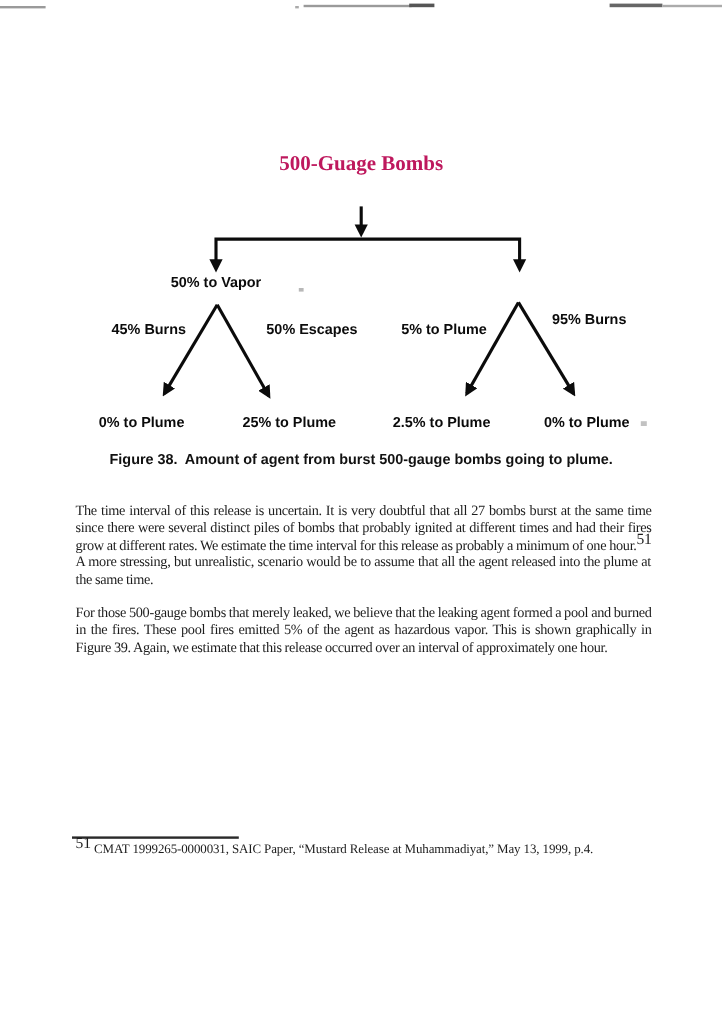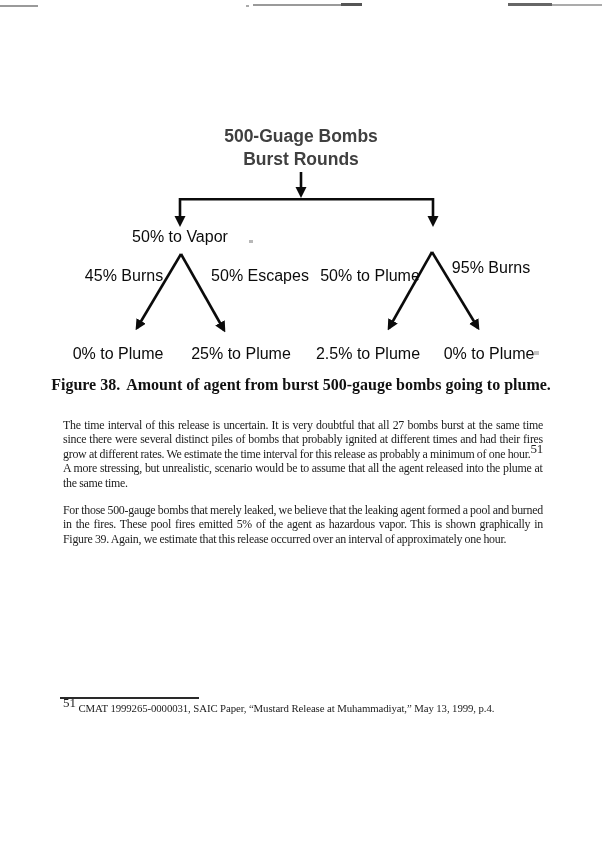--- a/index.html
+++ b/index.html
@@ -25,43 +25,43 @@
   .diagram-svg {
     position: absolute;
     left: 0; top: 0;
     width: 602px; height: 847px;
   }
   .dlabel {
     position: absolute;
     transform: translateX(-50%);
     white-space: nowrap;
     font-family: "Liberation Sans", sans-serif;
-    font-weight: normal;
-    font-size: 16px;
+    font-weight: bold;
+    font-size: 12px;
     line-height: 1.05;
     color: #0b0b0b;
   }
   .dtitle {
     position: absolute;
     transform: translateX(-50%);
     white-space: nowrap;
-    font-family: Liberation Sans, sans-serif;
+    font-family: Liberation Serif, serif;
     font-weight: bold;
     font-size: 17.5px;
     line-height: 1.05;
-    color: #404040;
+    color: #be185d;
   }
   .caption {
     position: absolute;
     left: 0;
     width: 602px;
     text-align: center;
-    font-family: Liberation Serif, serif;
+    font-family: Liberation Sans, sans-serif;
     font-weight: bold;
-    font-size: 16px;
+    font-size: 12px;
     color: #111;
     white-space: nowrap;
   }
   .caption .cap-text { margin-left: 6px; }
   
   .body-par {
     position: absolute;
     left: 63px;
     width: 480px;
     margin: 0;
@@ -136,27 +136,26 @@
       <line x1="432" y1="252" x2="478" y2="328" marker-end="url(#ah)"></line>
     </g>
     <g fill="#0b0b0b" stroke="none">
       <polygon points="295.5,187 306.5,187 301,198"></polygon>
       <polygon points="174.5,216 185.5,216 180,227"></polygon>
       <polygon points="427.5,216 438.5,216 433,227"></polygon>
     </g>
   </svg>
 
   <div class="dtitle" style="left:301px;top:127px;">500-Guage Bombs</div>
-  <div class="dtitle" style="left:301px;top:150px;">Burst Rounds</div>
 
   <div class="dlabel" style="left:180px;top:229px;">50% to Vapor</div>
 
   <div class="dlabel" style="left:124px;top:268px;">45% Burns</div>
   <div class="dlabel" style="left:260px;top:268px;">50% Escapes</div>
-  <div class="dlabel" style="left:370px;top:268px;">50% to Plume</div>
+  <div class="dlabel" style="left:370px;top:268px;">5% to Plume</div>
   <div class="dlabel" style="left:491px;top:260px;">95% Burns</div>
 
   <div class="dlabel" style="left:118px;top:346px;">0% to Plume</div>
   <div class="dlabel" style="left:241px;top:346px;">25% to Plume</div>
   <div class="dlabel" style="left:368px;top:346px;">2.5% to Plume</div>
   <div class="dlabel" style="left:489px;top:346px;">0% to Plume</div>
 
   <div class="caption" style="top:376px;">
     <span class="cap-label">Figure 38.</span><span class="cap-text">Amount of agent from burst 500-gauge bombs going to plume.</span>
   </div>

